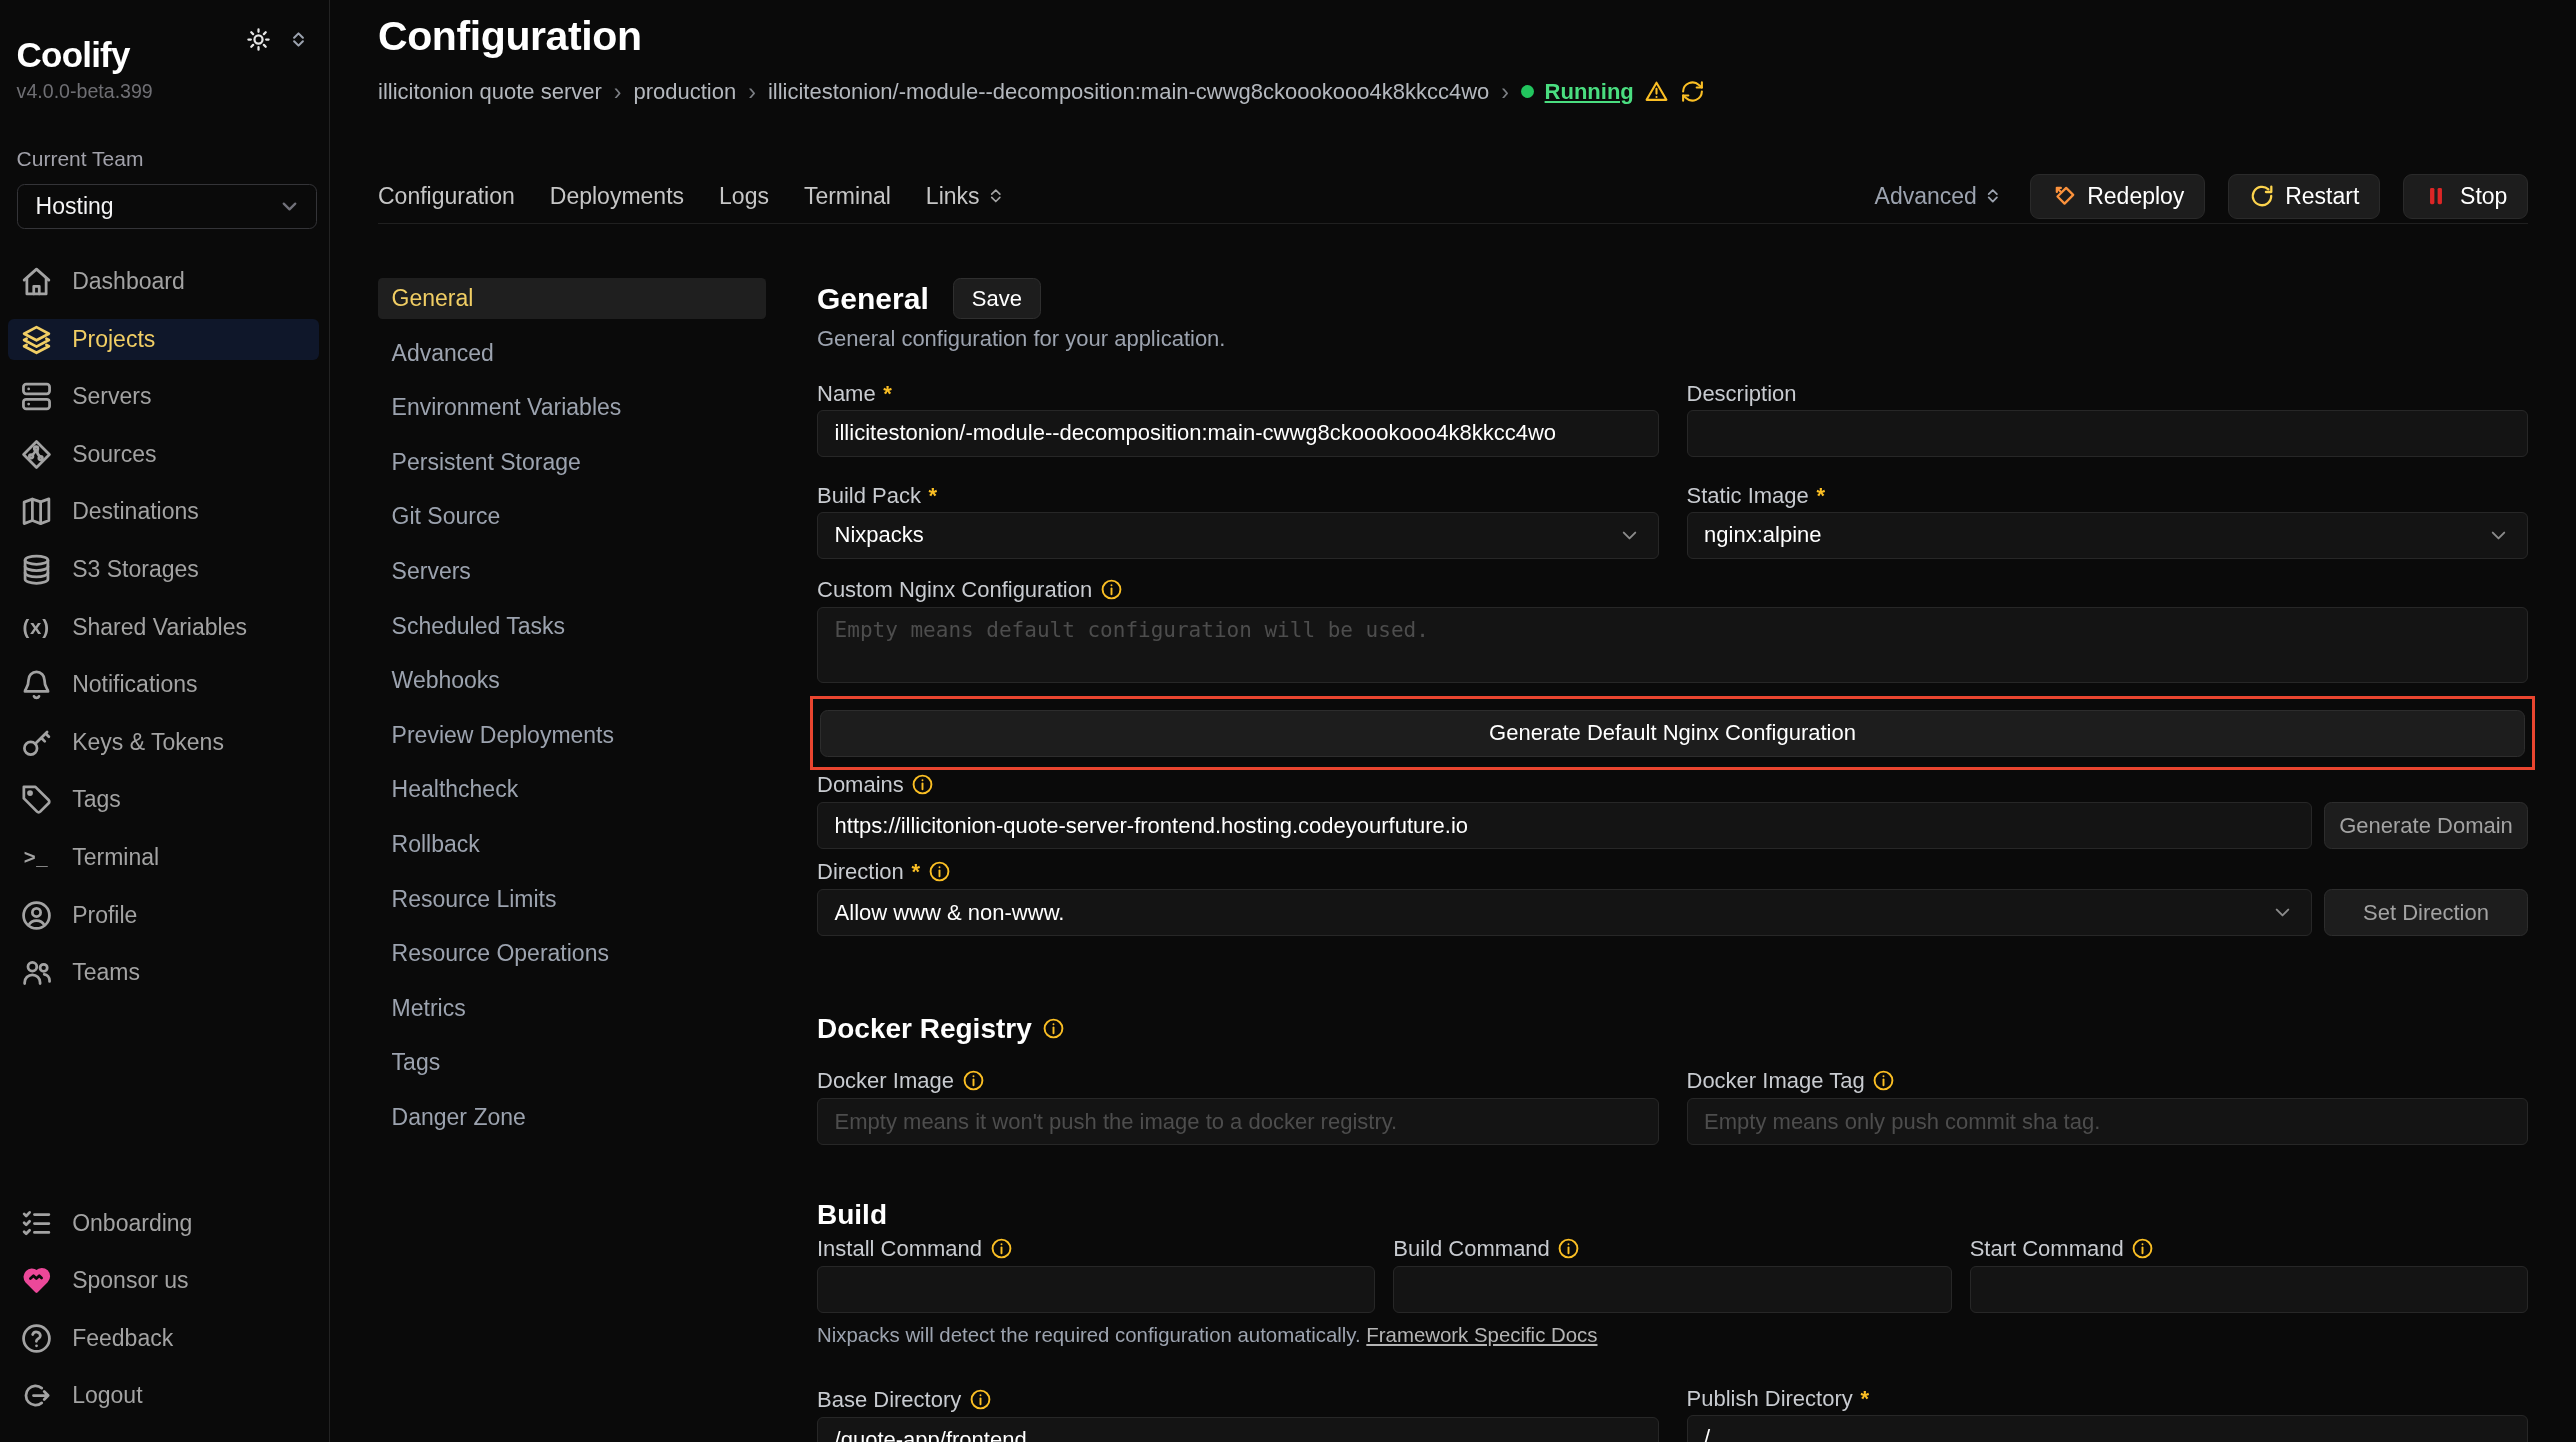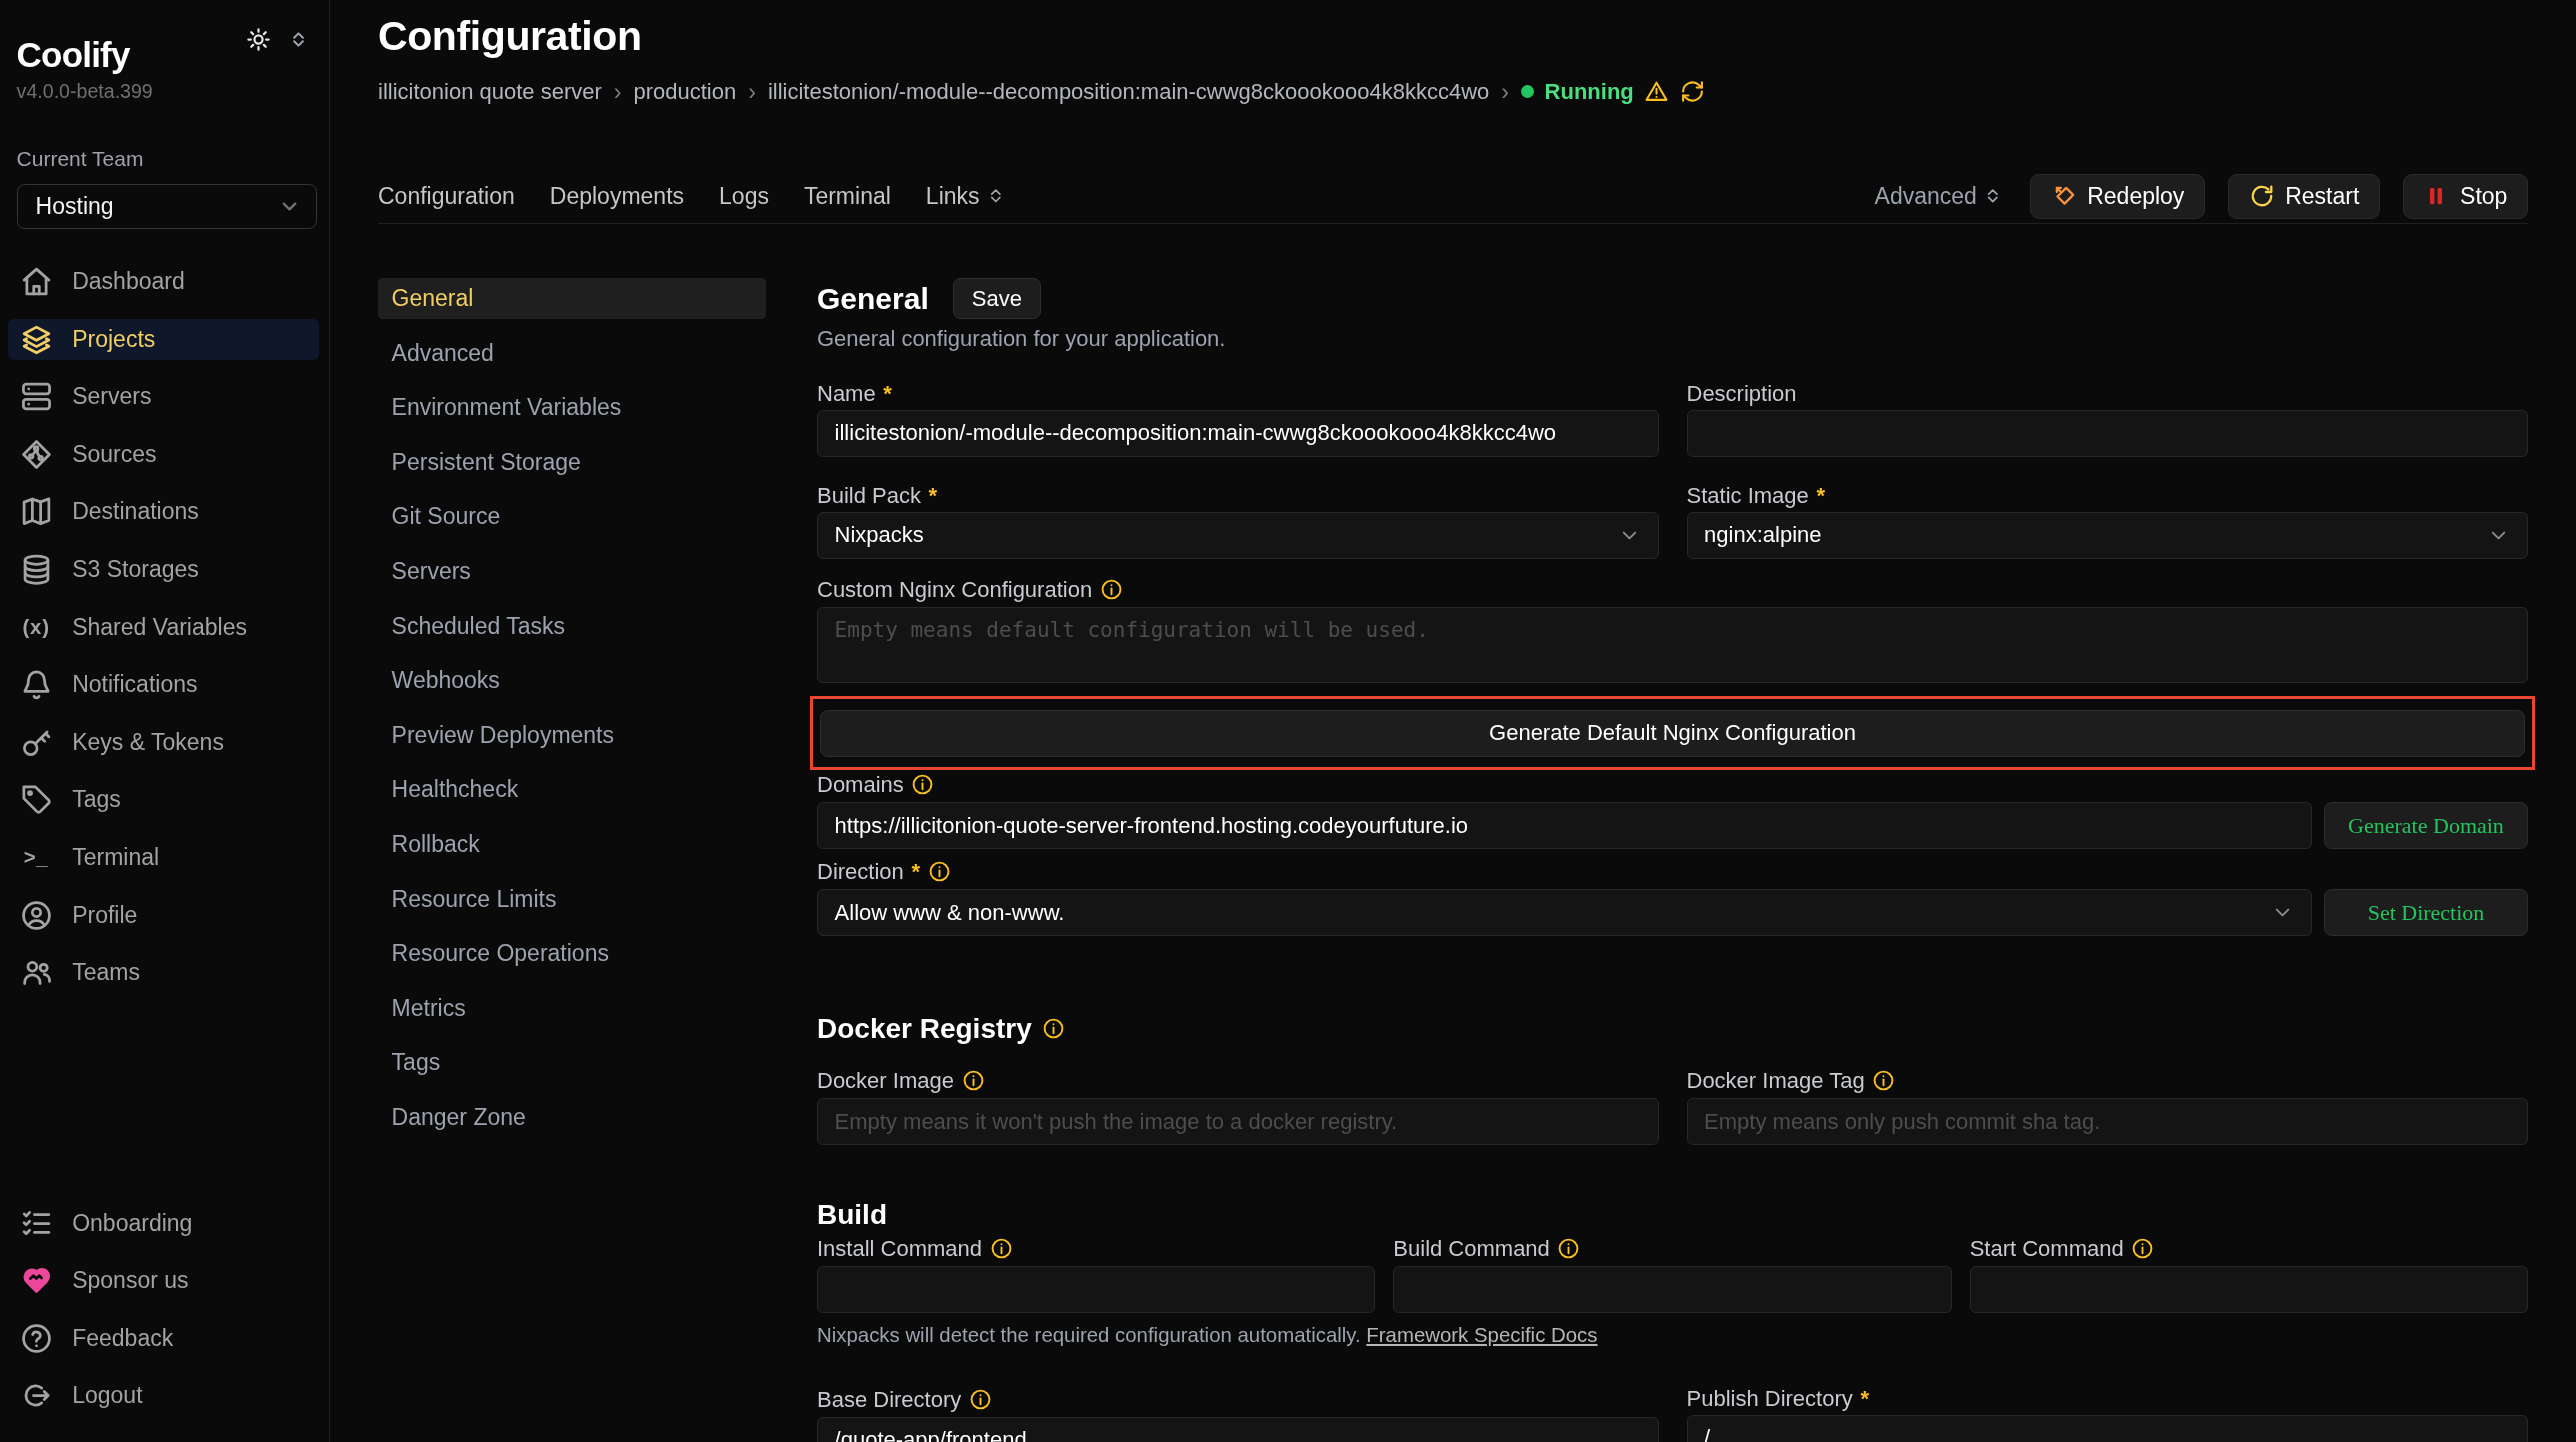--- a/index.html
+++ b/index.html
@@ -27,21 +27,21 @@
   .icon-text { font-size:20.4px; font-weight:700; letter-spacing:0.8px; }
   .spacer { flex:1; }
 
   
   .main { margin-left:330px; padding:10.6px 48px 0 48px; }
   h1 { font-size:41px; font-weight:700; line-height:50px; letter-spacing:-0.4px; }
   .breadcrumb { display:flex; align-items:center; gap:12px; margin-top:18px; font-size:22px; color:#b4b8be; line-height:26px; }
   .breadcrumb .sep { color:#7c7f84; font-size:23px; }
   .crumb-status { display:flex; align-items:center; gap:10.6px; }
   .dot { width:13px; height:13px; border-radius:50%; background:#22c55e; }
-  .running { color:#4ade80; font-weight:700; }
+  .running { color:#4ade80; font-weight:700; text-decoration:underline; }
   .warn-icon svg, .refresh-icon svg { width:25px; height:25px; color:#fbbf24; }
 
   .toolbar { display:flex; align-items:center; margin-top:69px; height:45px; }
   .tabs { display:flex; align-items:center; gap:35px; }
   .tab { font-size:23px; color:#c6c6c6; display:flex; align-items:center; gap:6px; }
   .tab svg { width:19.6px; height:19.6px; color:#a3a3a3; }
   .toolbar .right { margin-left:auto; display:flex; align-items:center; gap:23px; }
   .advanced { display:flex; align-items:center; gap:6px; font-size:23px; color:#9ca3af; margin-right:4.5px; }
   .advanced svg { width:19.6px; height:19.6px; }
   .btn { display:flex; align-items:center; gap:10.6px; height:45px; padding:0 19.6px; background:#1d1d1d; border:0.8px solid #2a2a2a; border-radius:9px; font-size:23px; color:#fff; font-family:inherit; }
@@ -80,21 +80,21 @@
   textarea.inp::placeholder { color:#4d4d4d; }
   .nginx { margin-top:19px; }
 
   .annotation { margin:10.6px -6.8px 0; border:3.8px solid #e9452f; padding:10.6px 6.8px; }
   .wide-btn { width:100%; height:47px; background:#1d1d1d; border:0.8px solid #2d2d2d; border-radius:7.6px; font-size:22px; color:#fff; font-family:inherit; }
 
   .field-mt4 { margin-top:3px; }
   .field-mt14 { margin-top:10.6px; }
   .row { display:flex; gap:12px; }
   .row .grow { flex:1; min-width:0; }
-  .row-btn { flex:none; width:204px; height:47px; background:#1d1d1d; border:0.8px solid #2d2d2d; border-radius:7.6px; font-size:22px; color:#22c55e; font-family:Liberation Serif, serif; }
+  .row-btn { flex:none; width:204px; height:47px; background:#1d1d1d; border:0.8px solid #2d2d2d; border-radius:7.6px; font-size:22px; color:#a3a3a3; font-family:Liberation Sans, sans-serif; }
 
   h3 { font-size:28px; font-weight:700; line-height:33px; display:flex; align-items:center; gap:10.6px; }
   .h3-docker { margin-top:76px; }
   .h3-build { margin-top:53px; }
   .grid-mt22 { margin-top:24px; }
   .grid-mt8 { margin-top:6px; }
   .helper { margin-top:10.6px; font-size:20.4px; color:#9ca3af; line-height:23px; }
   .helper .link { color:#b5b5b5; text-decoration:underline; }
   .grid-mt54 { margin-top:41px; }
 </style>

